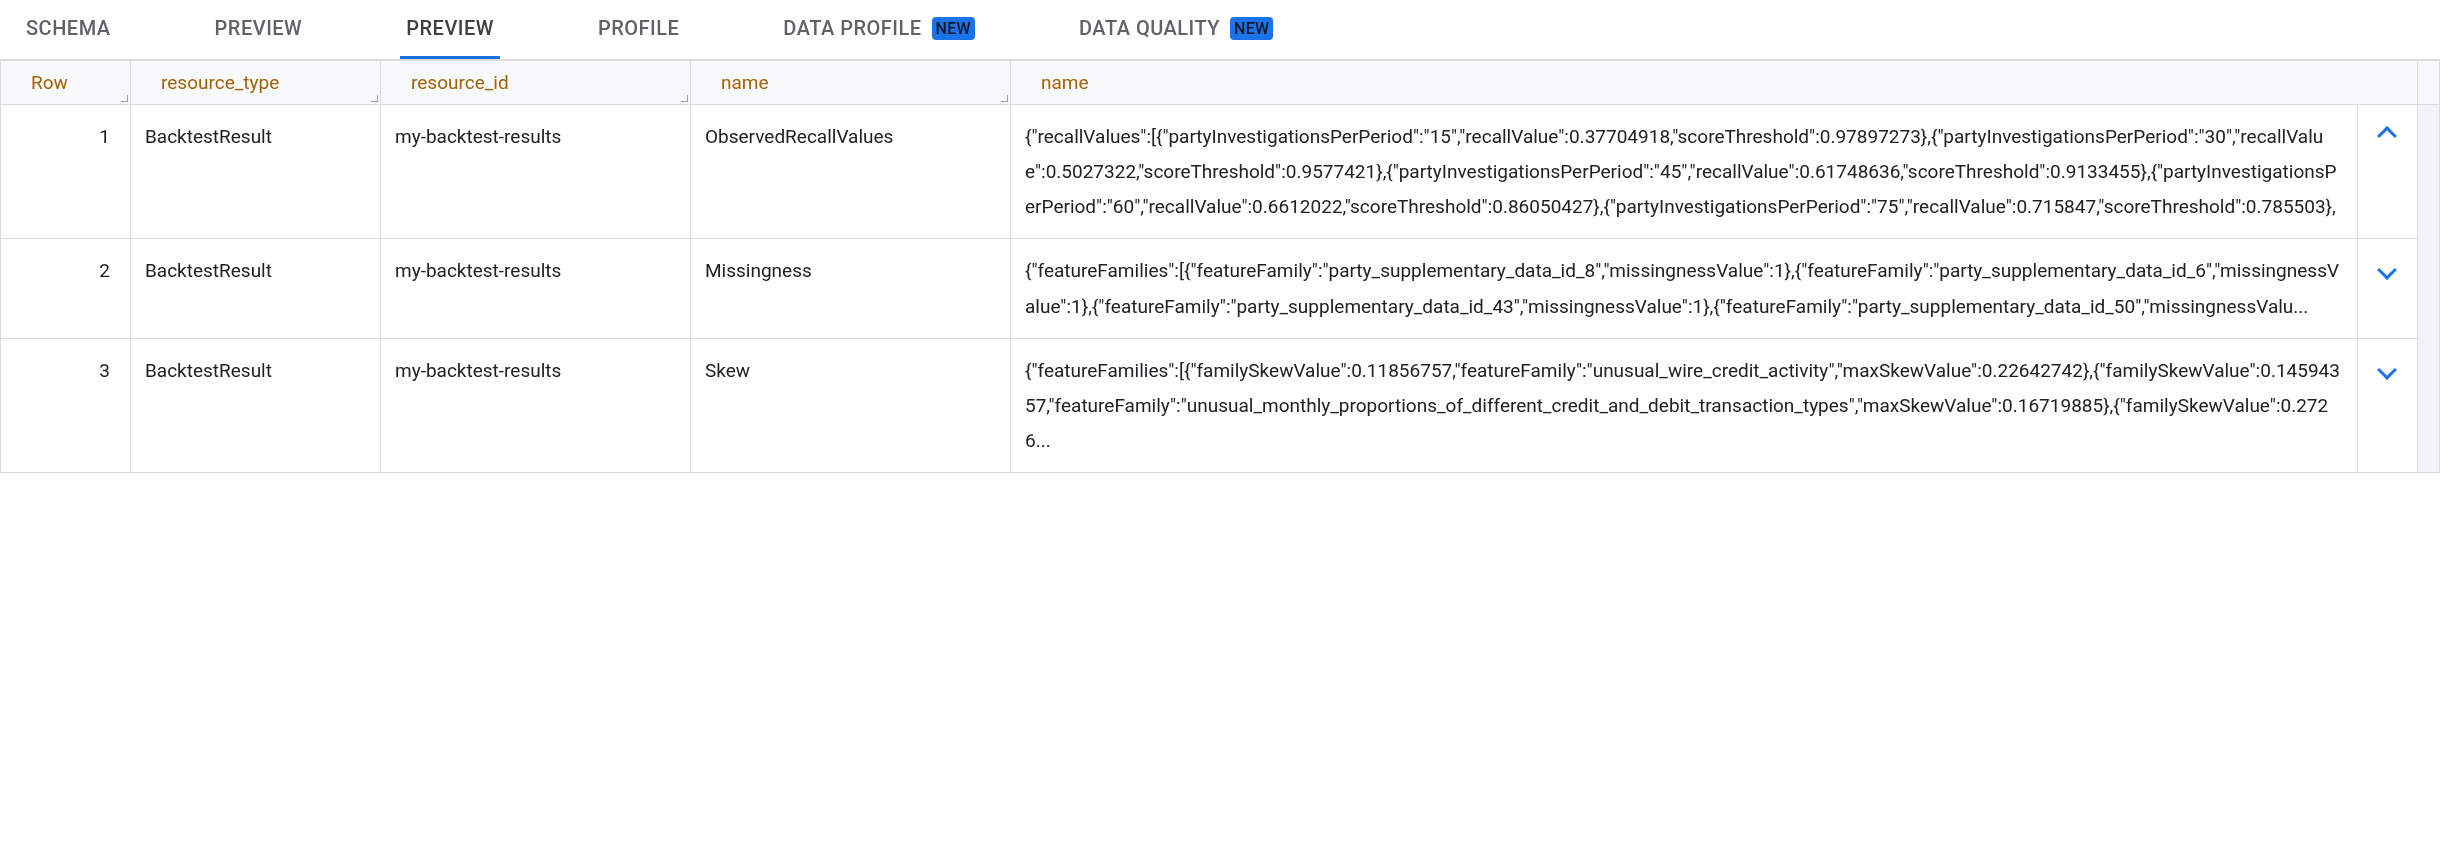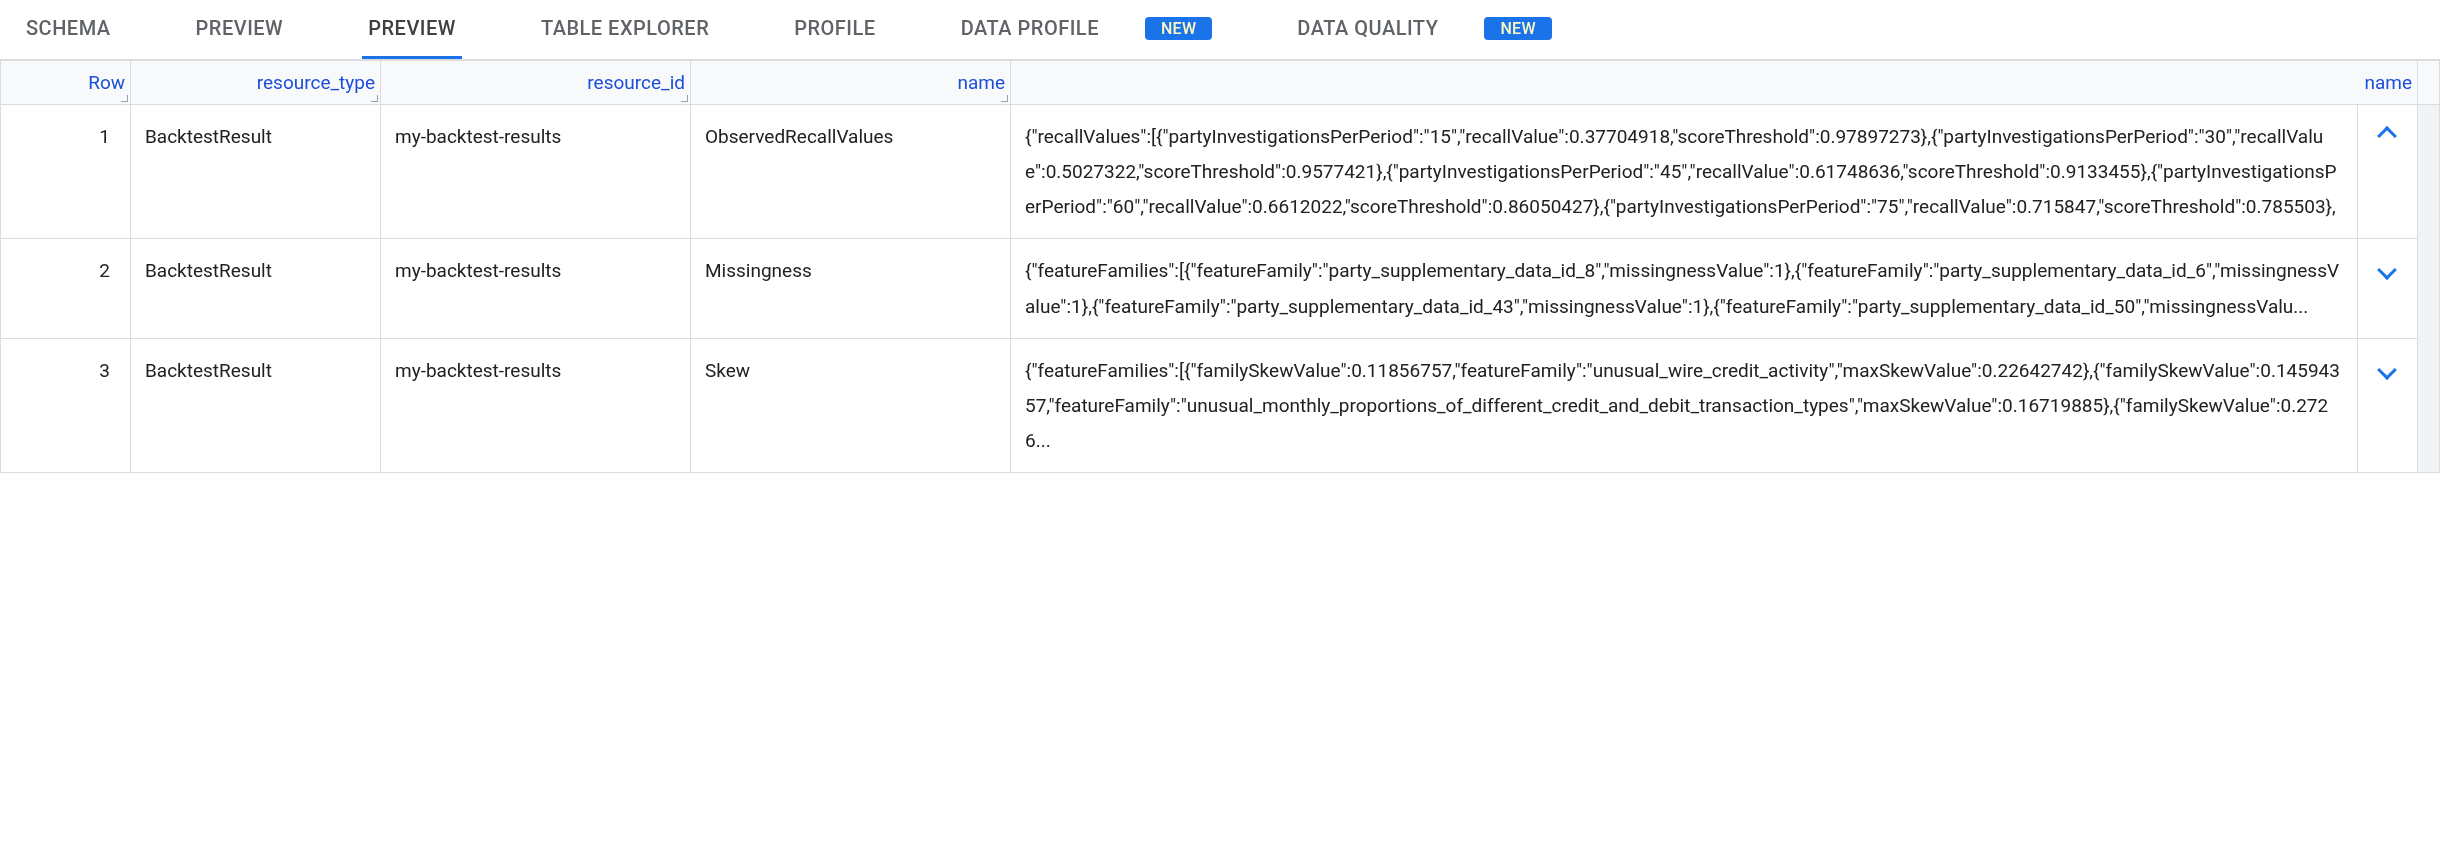--- a/index.html
+++ b/index.html
@@ -9,62 +9,61 @@
     color: #202124;
     background: #fff;
     width: 2440px;
   }
   .tabs {
     display: flex;
     align-items: center;
     border-bottom: 1px solid #dadce0;
     padding: 0 20px;
     height: 60px;
-    gap: 73px;
+    gap: 92px;
   }
   .tab {
     display: flex;
     align-items: center;
     gap: 10px;
     height: 100%;
     font-size: 20px;
     font-weight: 500;
     letter-spacing: 0.5px;
     color: #5f6368;
     cursor: pointer;
     border-bottom: 3px solid transparent;
     padding: 0 6px;
   }
   .tab.active {
     color: #404040;
     border-bottom-color: #1a73e8;
   }
   .badge {
     background: #1a73e8;
-    color: #fef9c3;
+    color: #0f172a;
     font-size: 16px;
     font-weight: 500;
-    padding: 2px 16px;
+    padding: 2px 4px;
     border-radius: 4px;
     letter-spacing: 0.3px;
-    margin-left: 36px;
   }
   .table {
     width: 100%;
     border-collapse: collapse;
     table-layout: fixed;
   }
   .table th {
-    text-align: right;
+    text-align: left;
     font-weight: 400;
     font-size: 19px;
-    color: #1d4ed8;
+    color: #a16207;
     background: #f8f9fa;
     border: 1px solid #dadce0;
-    padding: 10px 5px;
+    padding: 10px 30px;
     position: relative;
   }
   .table th .resize {
     position: absolute;
     right: 0; top: 0; bottom: 0;
     width: 10px;
     cursor: col-resize;
   }
   .table th .resize::after {
     content: "";
@@ -122,23 +121,20 @@
   <div class="tab">
       <span>SCHEMA</span>
     </div>
   <div class="tab">
       <span>PREVIEW</span>
     </div>
   <div class="tab active">
       <span>PREVIEW</span>
     </div>
   <div class="tab">
-      <span>TABLE EXPLORER</span>
-    </div>
-  <div class="tab">
       <span>PROFILE</span>
     </div>
   <div class="tab">
     <span>DATA PROFILE</span>
     <span class="badge">NEW</span>
   </div>
   <div class="tab">
     <span>DATA QUALITY</span>
     <span class="badge">NEW</span>
   </div>

